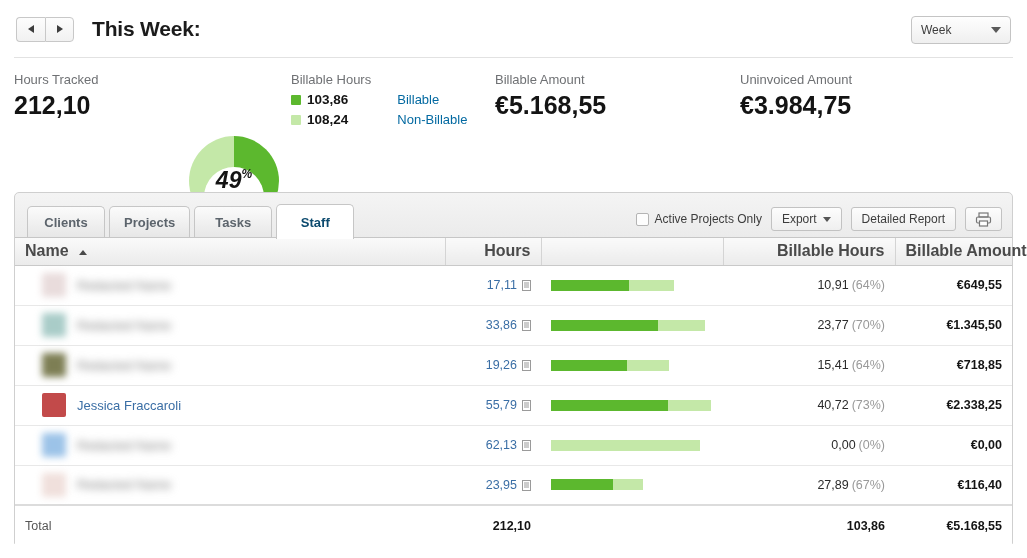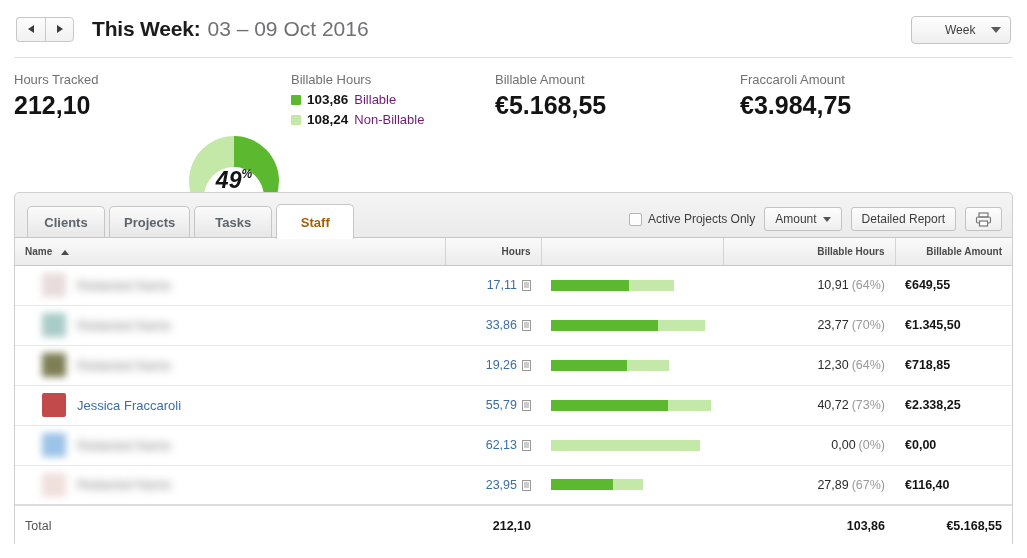--- a/index.html
+++ b/index.html
@@ -54,21 +54,21 @@
   .week-select {
     position: absolute; right: 16px; top: 16px;
     width: 100px; height: 28px;
     background: linear-gradient(to bottom,#fefefe 0%,#efefef 100%);
     border: 1px solid #c4c4c4; border-radius: 4px;
     display: flex; align-items: center;
     padding: 0 9px;
     font-size: 12px; color: #3d3d3d;
     cursor: pointer;
   }
-  .week-select .lbl { flex: 1; margin-left: 24px; }
+  .week-select .lbl { flex: 1; }
   .caret {
     width: 0; height: 0;
     border-left: 5px solid transparent;
     border-right: 5px solid transparent;
     border-top: 6px solid #5a5a5a;
   }
 
   
   .summary {
     position: relative;
@@ -97,21 +97,21 @@
   .donut-val { font-size: 23px; font-weight: bold; color: #141414; }
   .donut-pct { font-size: 12px; font-weight: bold; color: #141414; }
 
   .s-bhours { left: 291px; top: 14px; }
   .legend-row {
     display: flex; align-items: center; gap: 6px;
     font-size: 13px; margin-top: 5px; white-space: nowrap;
   }
   .swatch { width: 10px; height: 10px; border-radius: 1px; flex: none; }
   .legend-num { font-weight: bold; color: #141414; font-size: 13.5px; }
-  .legend-lbl { color: #701a75; }
+  .legend-lbl { color: #0369a1; margin-left: 43px; }
 
   
   .panel {
     position: absolute;
     left: 14px; top: 192px; right: 14px;
     height: 352px;
     border: 1px solid #cfcfcf;
     border-radius: 5px 5px 0 0;
     background: linear-gradient(to bottom,#f4f4f4 0%,#ebebeb 44px,#ebebeb 100%);
   }
@@ -128,21 +128,21 @@
     display: flex; align-items: center; justify-content: center;
     font-size: 13px; font-weight: bold; color: #5c646c;
     background: linear-gradient(to bottom,#fbfbfb 0%,#e6e6e6 100%);
     border: 1px solid #c6c6c6;
     border-bottom: none;
     border-radius: 5px 5px 0 0;
     cursor: pointer;
   }
   .tab.active {
     background: #ffffff;
-    color: #a16207;
+    color: #0c4a6e;
     height: 35px;
     margin-bottom: -1px;
     position: relative; z-index: 3;
   }
 
   .toolbar {
     position: absolute; right: 10px; top: 14px;
     display: flex; align-items: center; gap: 9px;
   }
   .chkwrap { display: flex; align-items: center; gap: 6px; font-size: 12px; color: #3d3d3d; cursor: pointer; }
@@ -171,21 +171,21 @@
     position: absolute;
     left: 0; right: 0; top: 44px; bottom: 0;
     background: #fff;
     border-top: 1px solid #c6c6c6;
   }
   table { width: 100%; border-collapse: collapse; table-layout: fixed; }
   thead th {
     height: 27px;
     background: linear-gradient(to bottom,#fafafa 0%,#ebebeb 100%);
     border-bottom: 1px solid #c9c9c9;
-    font-size: 10px; font-weight: bold; color: #4a4a4a;
+    font-size: 16px; font-weight: bold; color: #4a4a4a;
     padding: 0 10px;
     white-space: nowrap;
   }
   th.h-name   { text-align: left; width: 430px; border-right: 1px solid #d4d4d4; }
   th.h-hours  { text-align: right; width: 96px; }
   th.h-bar    { width: 182px; border-left: 1px solid #d4d4d4; border-right: 1px solid #d4d4d4; }
   th.h-bh     { text-align: right; width: 172px; }
   th.h-bamt   { text-align: right; border-left: 1px solid #d4d4d4; }
   .sortarrow {
     display: inline-block; margin-left: 6px;
@@ -218,21 +218,21 @@
   .doc-icon { display: inline-block; vertical-align: -2px; margin-left: 5px; }
 
   .c-bar { padding: 0 10px; }
   .bar { height: 11px; display: flex; width: 100%; }
   .bar .seg { height: 100%; }
   .seg-b { background: #5cb82e; }
   .seg-n { background: #c4e8a8; }
 
   .c-bh { text-align: right; white-space: nowrap; color: #2b2b2b; }
   .c-bh .pct { color: #999; margin-left: 3px; }
-  .c-bamt { text-align: left; font-weight: bold; color: #141414; white-space: nowrap; }
+  .c-bamt { text-align: right; font-weight: bold; color: #141414; white-space: nowrap; }
 
   tfoot td {
     height: 40px;
     font-size: 12.5px;
     padding: 0 10px;
     border-top: 2px solid #dcdcdc;
     background: #fff;
   }
   tfoot .f-label { color: #555; }
   tfoot .f-num { text-align: right; font-weight: bold; color: #141414; }
@@ -244,21 +244,20 @@
   <div class="navgroup">
     <div class="navbtn">
       <span class="tri left"></span>
     </div>
     <div class="navbtn">
       <span class="tri right"></span>
     </div>
   </div>
   <div class="title-wrap">
     <span class="title-main">This Week:</span>
-    <span class="title-range">03 – 09 Oct 2016</span>
   </div>
   <div class="week-select">
     <span class="lbl">Week</span>
     <span class="caret"></span>
   </div>
 </div>
 
 <div class="summary">
 
   <div class="stat s-hours">
@@ -287,21 +286,21 @@
       <span class="legend-lbl">Non-Billable</span>
     </div>
   </div>
 
   <div class="stat s-bamt">
     <div class="cap">Billable Amount</div>
     <div class="big">€5.168,55</div>
   </div>
 
   <div class="stat s-uamt">
-    <div class="cap">Fraccaroli Amount</div>
+    <div class="cap">Uninvoiced Amount</div>
     <div class="big">€3.984,75</div>
   </div>
 </div>
 
 <div class="panel">
 
   <div class="tabbar" id="tabbar">
       <div class="tab">
         <span>Clients</span>
       </div>
@@ -315,21 +314,21 @@
         <span>Staff</span>
       </div>
     </div>
 
   <div class="toolbar">
     <label class="chkwrap">
       <span class="chk"></span>
       <span>Active Projects Only</span>
     </label>
     <div class="tbtn">
-      <span>Amount</span>
+      <span>Export</span>
       <span class="caret-sm"></span>
     </div>
     <div class="tbtn">
       <span>Detailed Report</span>
     </div>
     <div class="tbtn print-btn">
       <svg width="17" height="15" viewBox="0 0 17 15">
         <rect x="4" y="1" width="9" height="4" fill="none" stroke="#777" stroke-width="1.2"></rect>
         <rect x="1.5" y="5" width="14" height="6" rx="1.5" fill="none" stroke="#777" stroke-width="1.2"></rect>
         <rect x="4.5" y="9" width="8" height="5" fill="#fff" stroke="#777" stroke-width="1.2"></rect>
@@ -408,21 +407,21 @@
                 <line x1="2" y1="3" x2="7" y2="3" stroke="#9a9a9a"></line>
                 <line x1="2" y1="5" x2="7" y2="5" stroke="#9a9a9a"></line>
                 <line x1="2" y1="7" x2="7" y2="7" stroke="#9a9a9a"></line>
               </svg></td>
             <td class="c-bar">
               <div class="bar">
                 <span class="seg seg-b" style="width:47%"></span>
                 <span class="seg seg-n" style="width:26%"></span>
               </div>
             </td>
-            <td class="c-bh"><span>12,30</span><span class="pct">(64%)</span></td>
+            <td class="c-bh"><span>15,41</span><span class="pct">(64%)</span></td>
             <td class="c-bamt">€718,85</td>
           </tr>
           <tr>
             <td class="c-name">
               <div class="nameflex">
                 <span class="avatar" style="background:#c24a4a"></span>
                 <span class="nametext">Jessica Fraccaroli</span>
               </div>
             </td>
             <td class="c-hours"><span class="hourslink">55,79</span><svg class="doc-icon" width="9" height="11" viewBox="0 0 9 11">

